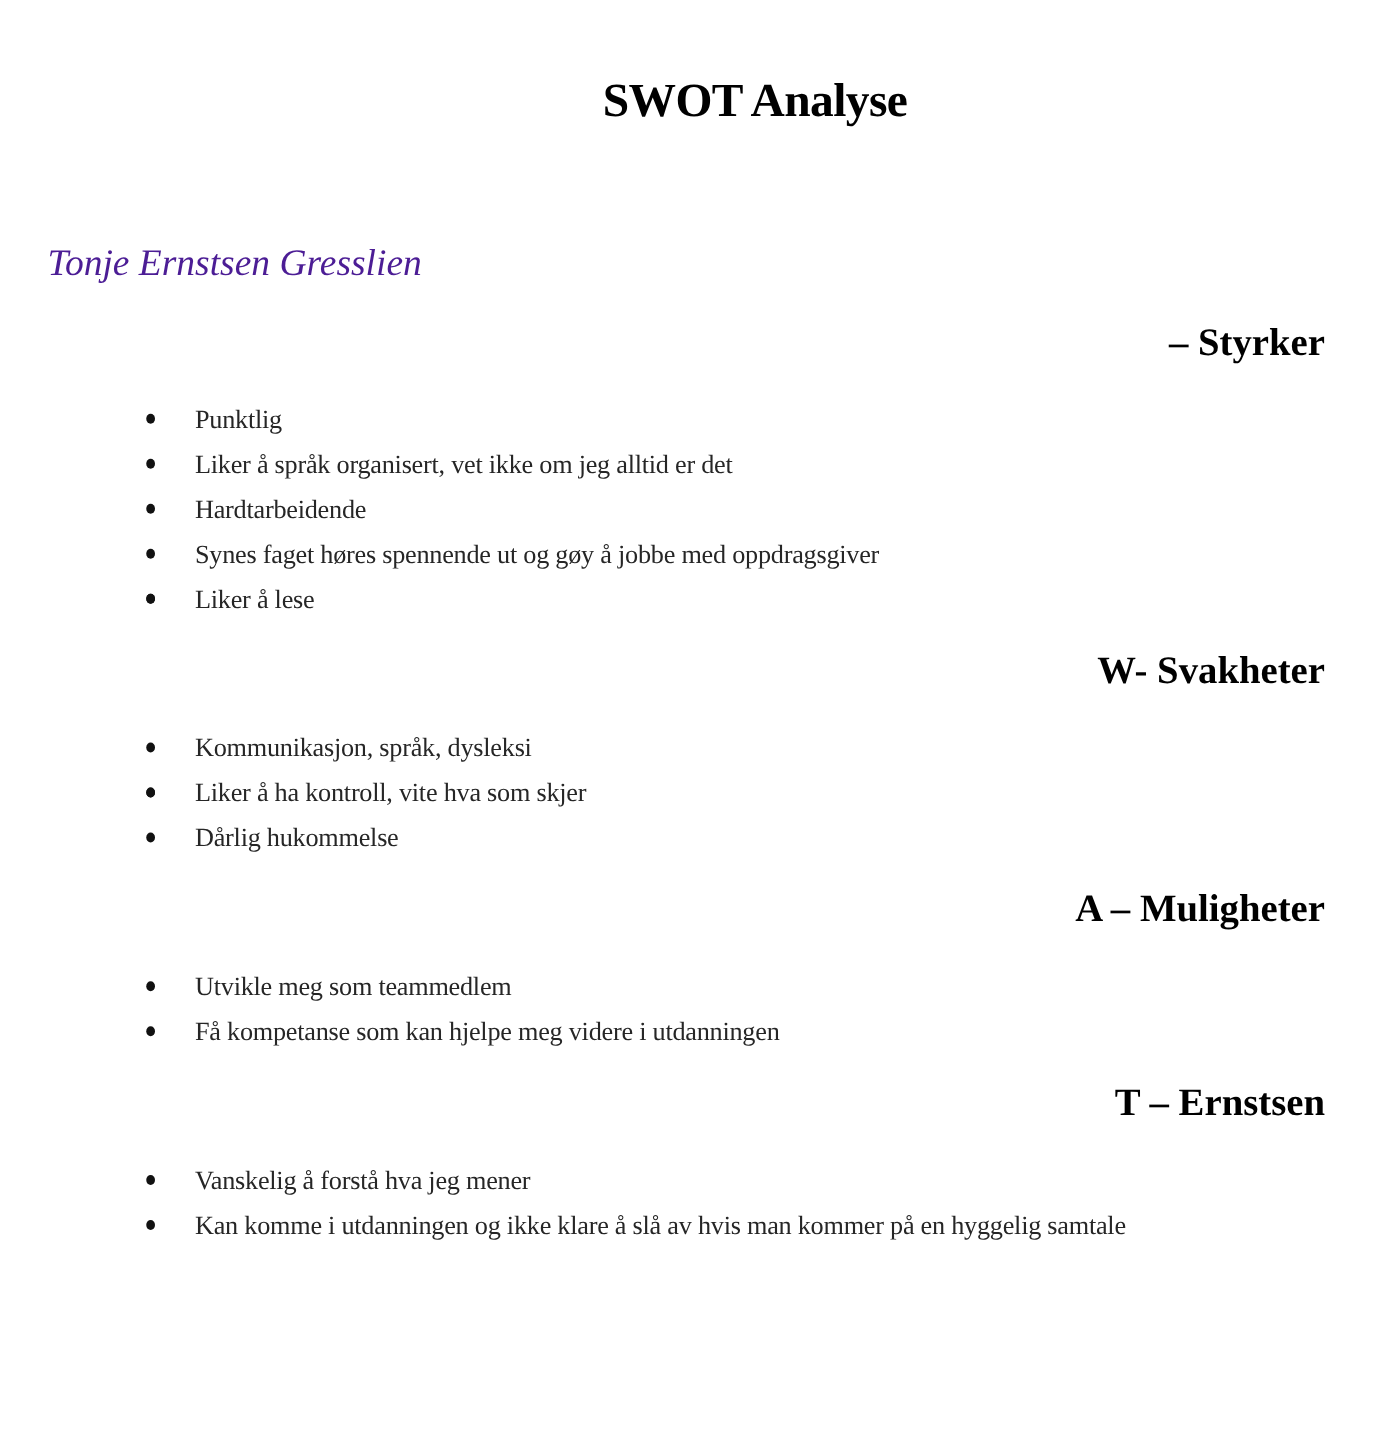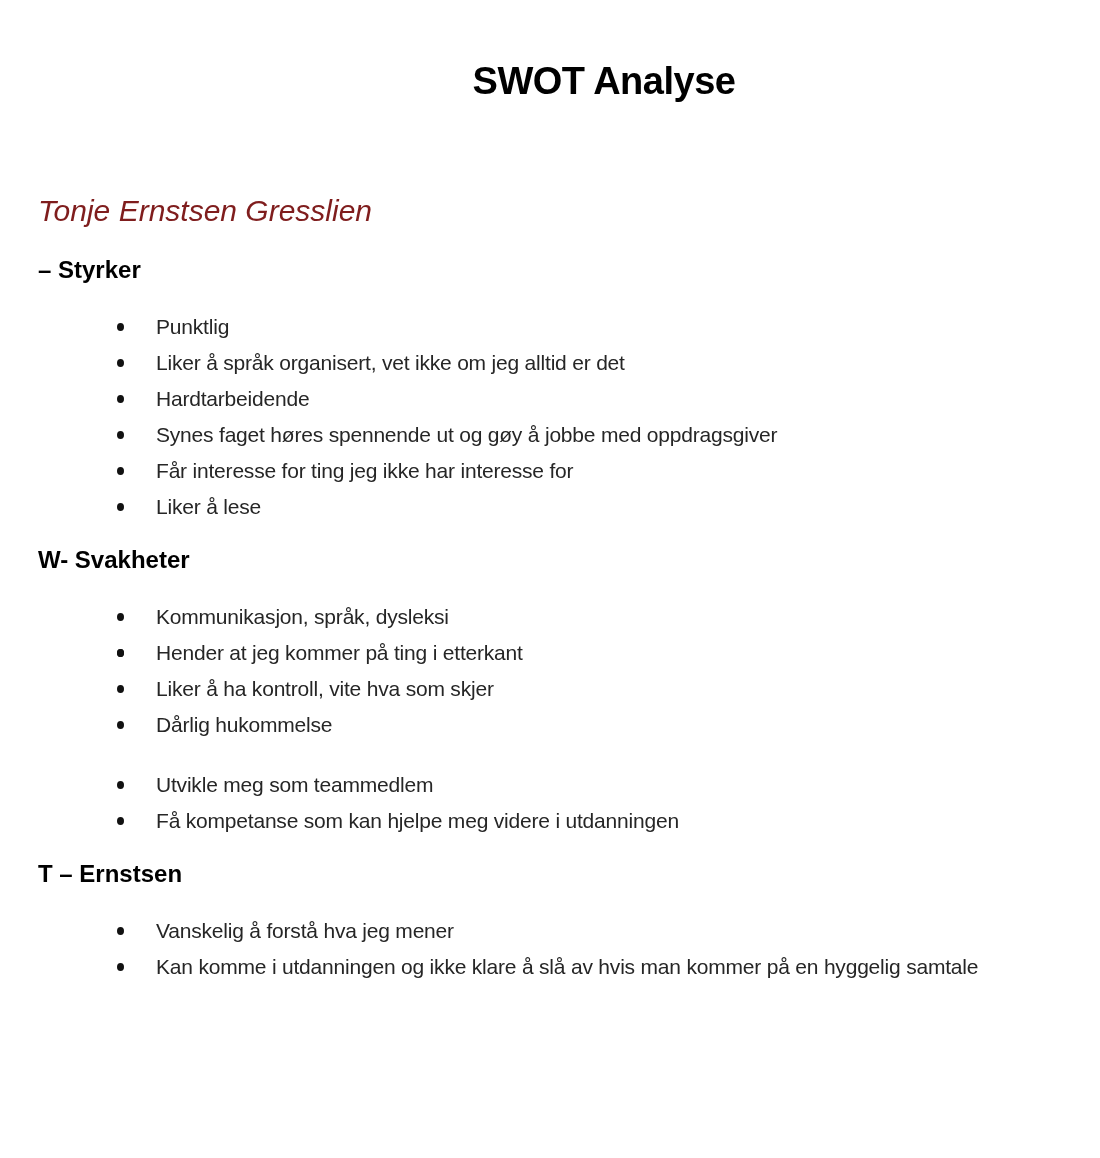--- a/index.html
+++ b/index.html
@@ -6,48 +6,49 @@
     margin: 0;
     padding: 0;
     background: #ffffff;
   }
   .page {
     width: 1100px;
     height: 1158px;
     box-sizing: border-box;
     background: #ffffff;
     padding: 58px 40px 30px 38px;
-    font-family: Liberation Sans, sans-serif;
+    font-family: Liberation Serif, serif;
     color: #1a1a1a;
     overflow: hidden;
   }
   .title {
     margin: 0;
     padding-left: 110px;
     text-align: center;
     font-size: 38px;
     line-height: 1.25;
     font-weight: 600;
     letter-spacing: -0.5px;
     color: #000000;
   }
   .author {
     margin: 88px 0 0 0;
     font-size: 30px;
     line-height: 1.1;
     font-style: italic;
     font-weight: 300;
-    color: #7f1d1d;
+    color: #4c1d95;
   }
   .section-heading {
     margin: 20px 0 0 0;
-    font-size: 24px;
+    font-size: 31px;
     line-height: 1.25;
     font-weight: 600;
     color: #000000;
+    text-align: right;
   }
   .section:first-child .section-heading {
     margin-top: 28px;
   }
   .bullet-list {
     list-style: none;
     margin: 24px 0 0 0;
     padding: 0;
   }
   .bullet-item {
@@ -96,21 +97,20 @@
     <span class="bullet-text">Hardtarbeidende</span>
   </li>
 
   <li class="bullet-item">
     <span class="dot"></span>
     <span class="bullet-text">Synes faget høres spennende ut og gøy å jobbe med oppdragsgiver</span>
   </li>
 
   <li class="bullet-item">
     <span class="dot"></span>
-    <span class="bullet-text">Får interesse for ting jeg ikke har interesse for</span>
   </li>
 
   <li class="bullet-item">
     <span class="dot"></span>
     <span class="bullet-text">Liker å lese</span>
   </li>
 </ul>
   </section>
 
   <section class="section">
@@ -118,38 +118,35 @@
     <ul class="bullet-list">
   <li class="bullet-item">
     <span class="dot"></span>
     <span class="bullet-text">Kommunikasjon, språk, dysleksi</span>
   </li>
 
   <li class="bullet-item">
     <span class="dot"></span>
   </li>
 
-  <li class="bullet-item">
-    <span class="dot"></span>
-    <span class="bullet-text">Hender at jeg kommer på ting i etterkant</span>
-  </li>
 
   <li class="bullet-item">
     <span class="dot"></span>
     <span class="bullet-text">Liker å ha kontroll, vite hva som skjer</span>
   </li>
 
   <li class="bullet-item">
     <span class="dot"></span>
     <span class="bullet-text">Dårlig hukommelse</span>
   </li>
 </ul>
   </section>
 
   <section class="section">
+    <h2 class="section-heading">A – Muligheter</h2>
     <ul class="bullet-list">
   <li class="bullet-item">
     <span class="dot"></span>
     <span class="bullet-text">Utvikle meg som teammedlem</span>
   </li>
 
   <li class="bullet-item">
     <span class="dot"></span>
     <span class="bullet-text">Få kompetanse som kan hjelpe meg videre i utdanningen</span>
   </li>

